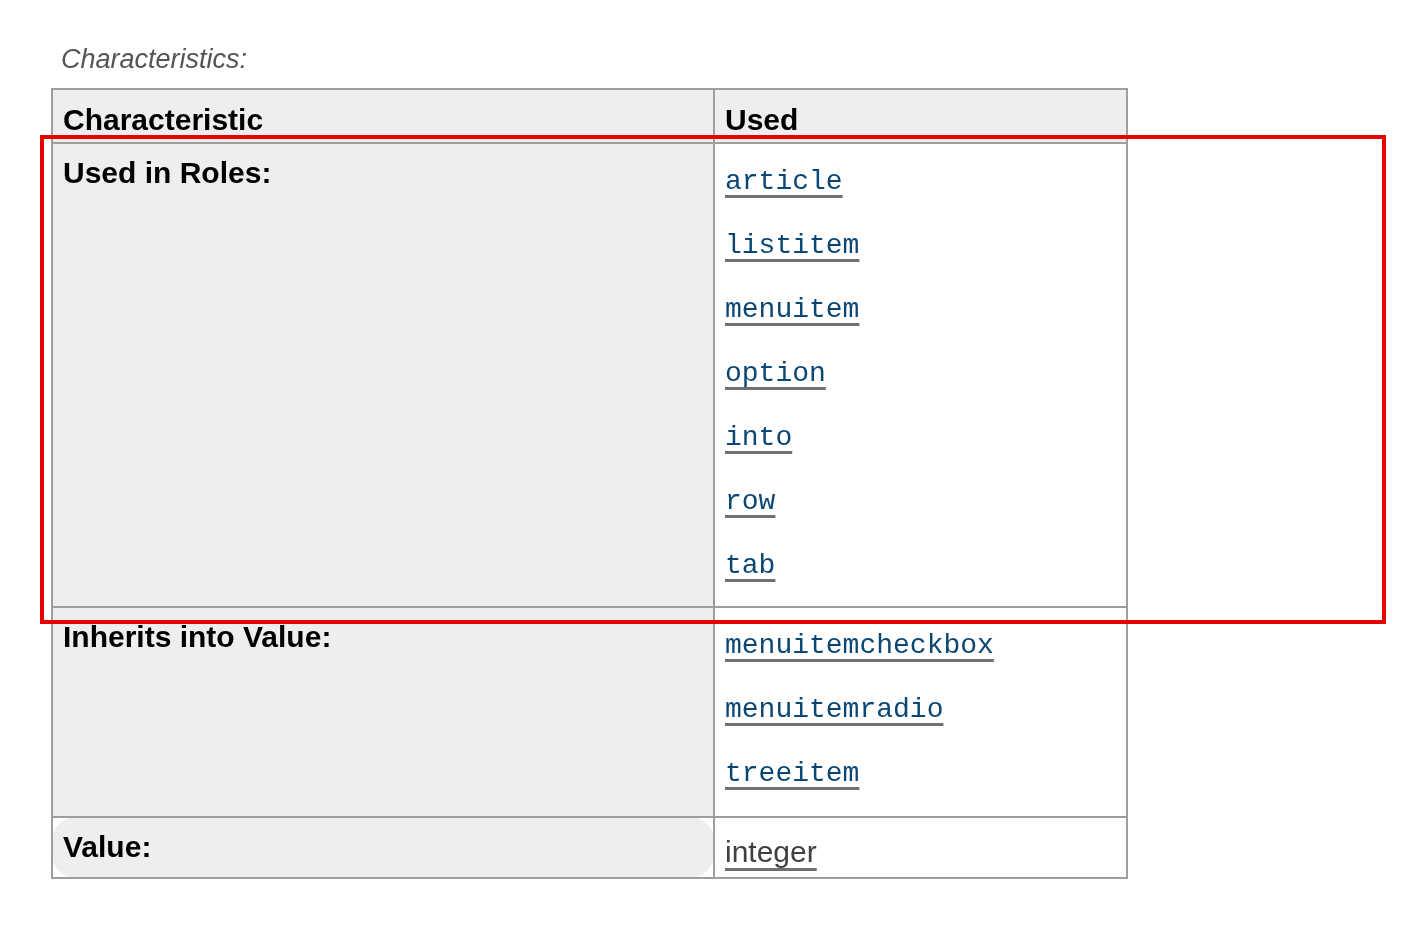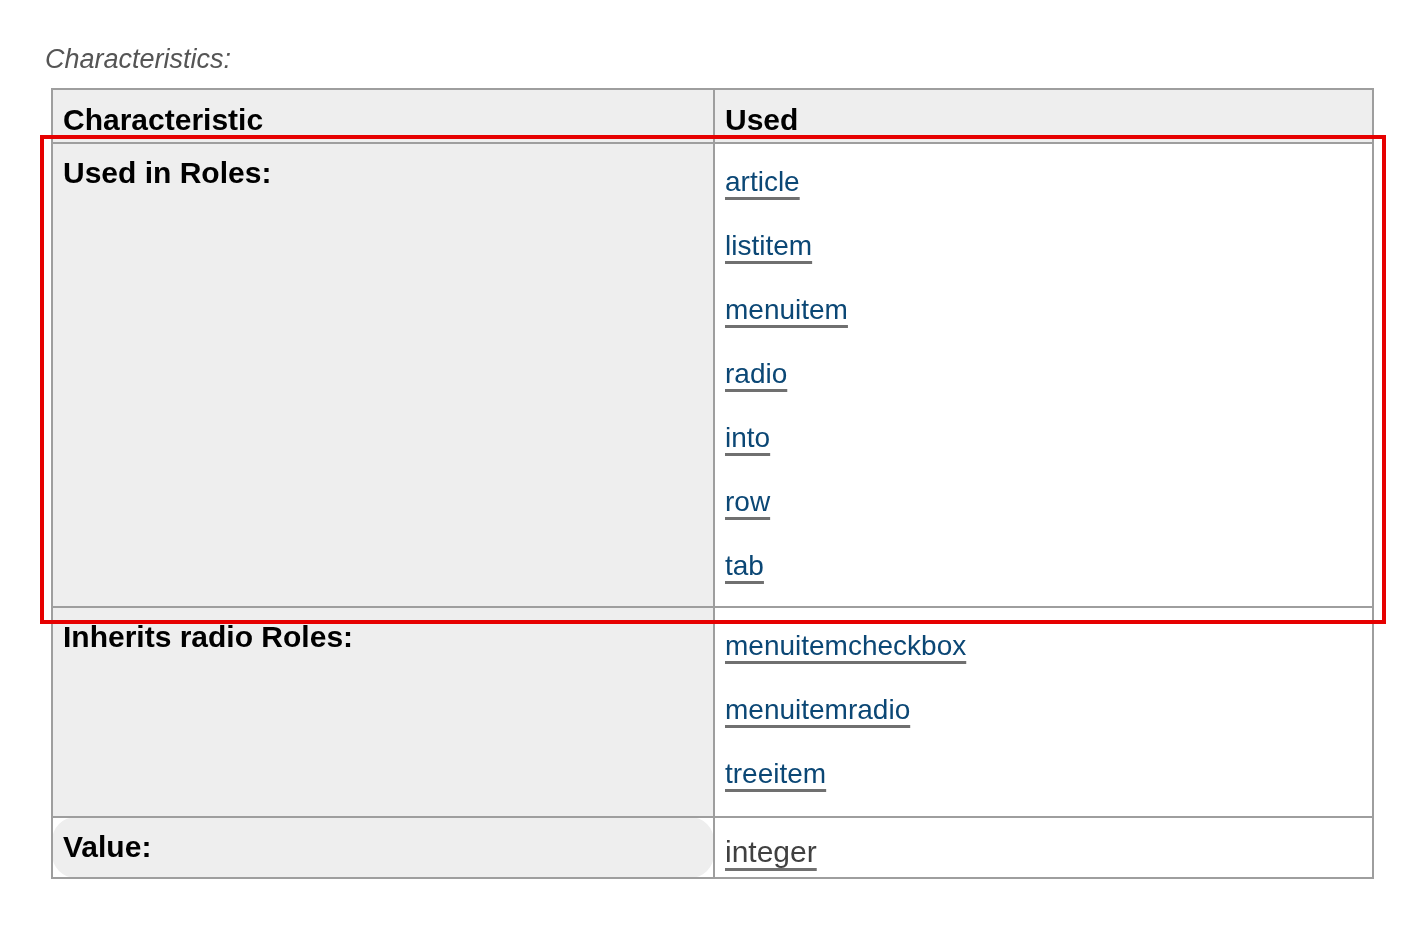--- a/index.html
+++ b/index.html
@@ -1,32 +1,32 @@
 <!DOCTYPE html>
 <html><head>
 <meta charset="utf-8">
 <style>
   html, body { margin: 0; padding: 0; background: #ffffff; }
   body { width: 1424px; height: 931px; position: relative; overflow: hidden;
          font-family: "Liberation Sans", sans-serif; }
-  .caption { position: absolute; left: 45px; top: 44px; font-style: italic;
+  .caption { position: absolute; left: 61px; top: 44px; font-style: italic;
              font-size: 27px; color: #555555; }
-  table.chars { position: absolute; left: 51px; top: 88px; width: 1323px;
+  table.chars { position: absolute; left: 51px; top: 88px; width: 1077px;
                 border-collapse: collapse; border: 2px solid #9e9e9e; }
   table.chars th, table.chars td { border: 2px solid #9e9e9e; vertical-align: top;
                 text-align: left; padding: 0 10px; }
   table.chars thead th { background: #eeeeee; font-weight: bold; font-size: 30px;
                 color: #000; height: 54px; padding-top: 10px; box-sizing: border-box; line-height: 40px; }
   table.chars thead th.c1 { width: 640px; }
   table.chars tbody th { background: #eeeeee; font-weight: bold; font-size: 30px;
                 color: #000; width: 640px; line-height: 40px; padding-top: 9px; margin-top: 28px; }
   table.chars tbody td { background: #ffffff; padding-top: 14px; }
   .rolelist { list-style: none; margin: 0; padding: 0; }
   .rolelist li { height: 64px; line-height: 48px; }
-  a.role { font-family: Liberation Sans, sans-serif; font-size: 28px;
+  a.role { font-family: Liberation Mono, monospace; font-size: 28px;
            color: #0b4775; text-decoration: underline; text-decoration-color: #707070;
            text-decoration-thickness: 3px; text-underline-offset: 6px; }
   a.plain { font-family: "Liberation Sans", sans-serif; font-size: 30px; color: #404040;
             text-decoration: underline; text-decoration-color: #707070;
             text-decoration-thickness: 3px; text-underline-offset: 6px; }
   tr.row-used td { height: 452px; box-sizing: border-box; }
   tr.row-inherits td { height: 210px; box-sizing: border-box; }
   tr.row-inherits td { padding-top: 16px; }
   tr.row-value th, tr.row-value td { height: 58px; box-sizing: border-box; border-radius: 24px; }
   tr.row-value td { padding-top: 9px; line-height: 40px; }
@@ -46,29 +46,29 @@
     </tr>
   </thead>
   <tbody>
     <tr class="row-used">
       <th>Used in Roles:</th>
       <td>
         <ul class="rolelist">
           <li><a href="#" class="role">article</a></li>
           <li><a href="#" class="role">listitem</a></li>
           <li><a href="#" class="role">menuitem</a></li>
-          <li><a href="#" class="role">radio</a></li>
+          <li><a href="#" class="role">option</a></li>
           <li><a href="#" class="role">into</a></li>
           <li><a href="#" class="role">row</a></li>
           <li><a href="#" class="role">tab</a></li>
         </ul>
       </td>
     </tr>
     <tr class="row-inherits">
-      <th>Inherits radio Roles:</th>
+      <th>Inherits into Value:</th>
       <td>
         <ul class="rolelist">
           <li><a href="#" class="role">menuitemcheckbox</a></li>
           <li><a href="#" class="role">menuitemradio</a></li>
           <li><a href="#" class="role">treeitem</a></li>
         </ul>
       </td>
     </tr>
     <tr class="row-value">
       <th>Value:</th>

